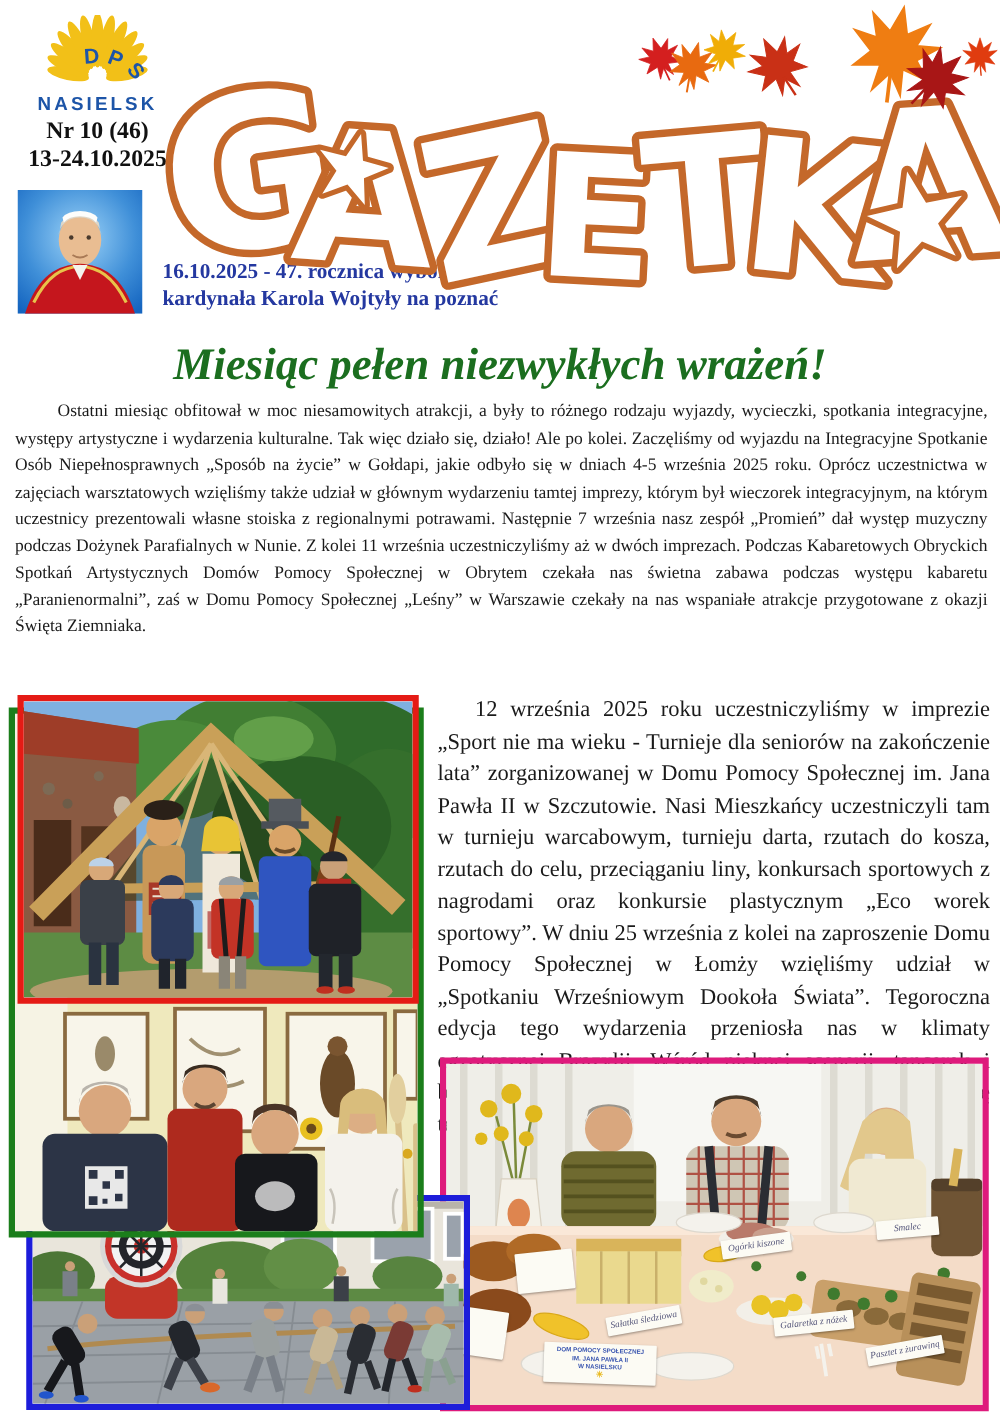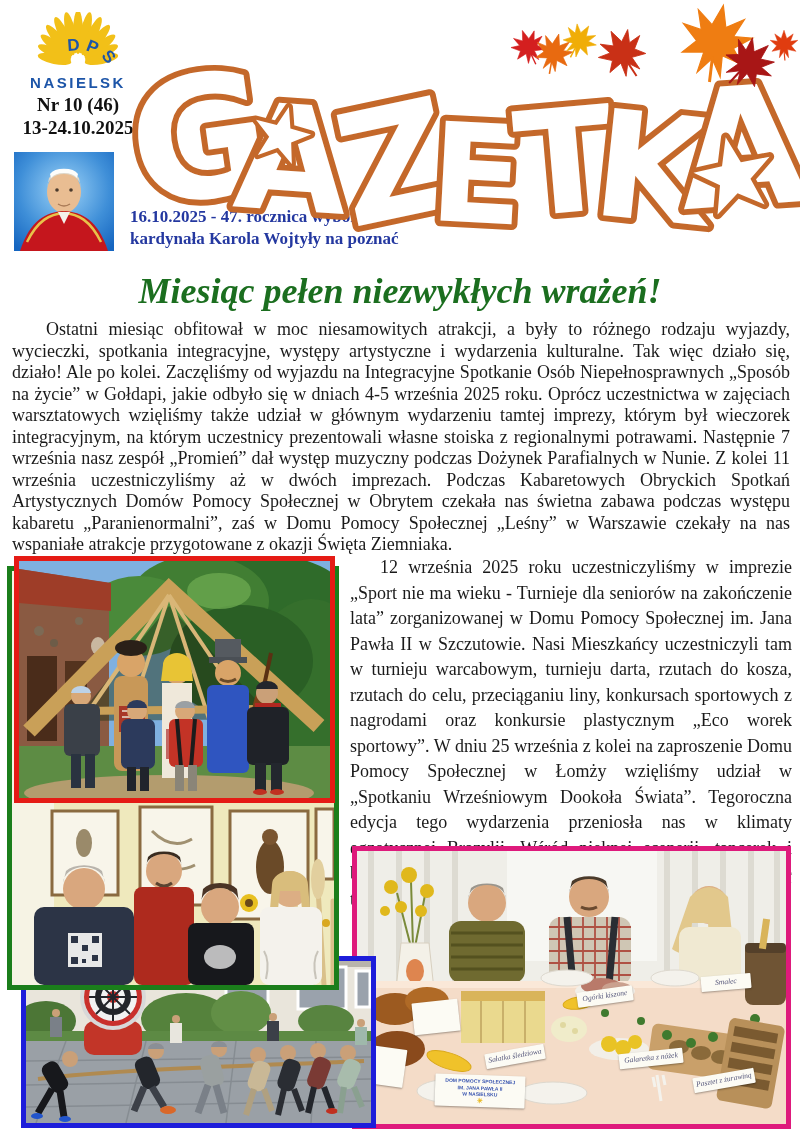--- a/index.html
+++ b/index.html
@@ -11,21 +11,21 @@
               font-size:19px;color:#111;}
   .pope{position:absolute;left:14px;top:152px;width:100px;height:99px;}
   .caption{position:absolute;left:130px;top:206px;width:330px;font-weight:bold;
            font-size:17px;line-height:22px;color:#2438a0;}
   .masthead{position:absolute;left:124px;top:10px;width:676px;height:242px;}
   .leaves{position:absolute;left:500px;top:0;width:300px;height:92px;}
   
   .headline{position:absolute;left:0;top:270px;width:800px;text-align:center;
             font-style:italic;font-weight:bold;font-size:36px;color:#1b6e1f;}
   .lead{position:absolute;left:12px;top:319px;width:778px;text-align:justify;
-        font-size:18px;line-height:21.5px;text-indent:34px;}
+        font-size:14px;line-height:21.5px;text-indent:34px;}
   .rightcol{position:absolute;left:350px;top:555px;width:442px;text-align:justify;
             font-size:18px;line-height:25.5px;z-index:5;}
   .rightcol p{margin:0;text-indent:30px;}
   .cont-note{font-weight:bold;text-indent:0;margin-top:1px;}
   
   .photo{position:absolute;box-sizing:border-box;overflow:hidden;}
   .photo svg{display:block;width:100%;height:100%;}
   .photo-red  {left:14px; top:556px;width:321px;height:247px;border:5px solid #e51b15;z-index:40;}
   .photo-green{left:7px;  top:566px;width:332px;height:424px;border:5px solid #1b7e1b;z-index:30;}
   .photo-blue {left:21px; top:956px;width:355px;height:172px;border:5px solid #1d1dda;z-index:20;}

